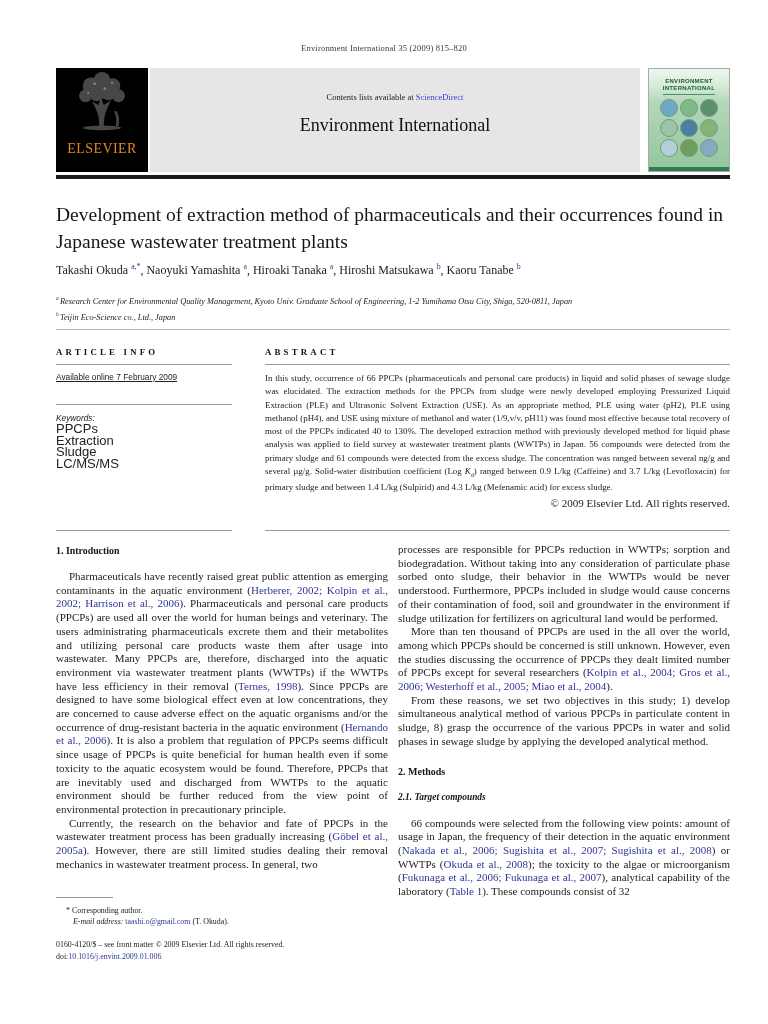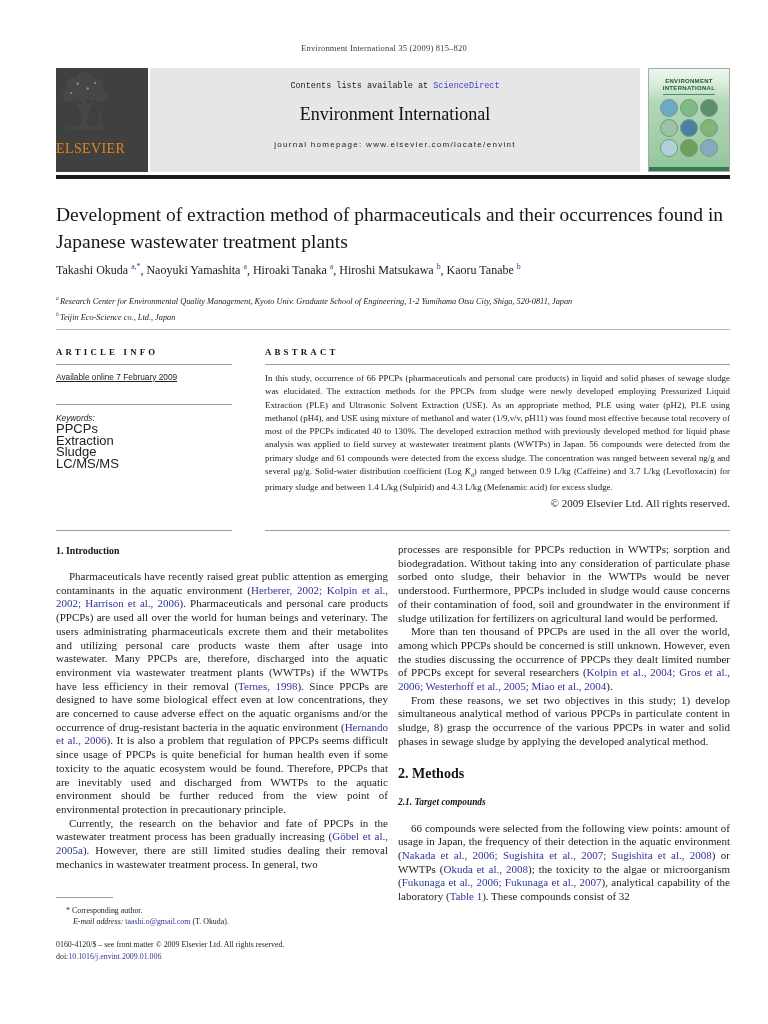--- a/index.html
+++ b/index.html
@@ -4,25 +4,25 @@
 <style>
   html,body { margin:0; padding:0; background:#fff; }
   .page { position:relative; width:768px; height:1024px; background:#ffffff;
           font-family:"Liberation Serif", serif; color:#1a1a1a; overflow:hidden; }
   .page * { box-sizing:border-box; }
 
   
   .journal-ref { position:absolute; top:43px; left:0; width:768px; text-align:center;
                  font-size:8.5px; color:#3a3a3a; letter-spacing:0.2px; }
   .banner { position:absolute; top:68px; left:56px; width:674px; height:104px; }
-  .logo-box { position:absolute; left:0; top:0; width:92px; height:104px; background:#404040; text-align:left; }
+  .logo-box { position:absolute; left:0; top:0; width:92px; height:104px; background:#000000; text-align:center; }
   .logo-box svg { margin-top:3px; }
   .elsevier-word { font-size:14px; color:#e2871f; letter-spacing:0.4px; margin-top:0; }
   .gray-box { position:absolute; left:94px; top:0; width:490px; height:104px; background:#e6e6e6; text-align:center; }
-  .contents-line { font-family:Liberation Mono, monospace; font-size:8.5px; color:#222; margin-top:13px; }
+  .contents-line { font-family:Liberation Serif, serif; font-size:8.5px; color:#222; margin-top:24px; }
   .sd-link { color:#3b3bd1; text-decoration:none; cursor:pointer; }
   .jname { font-size:18px; color:#111; margin-top:13px; }
   .homepage { font-family:"Liberation Sans", sans-serif; font-size:8px; letter-spacing:1.3px; color:#222; margin-top:15px; }
   .cover-box { position:absolute; left:592px; top:0; width:82px; height:104px;
                background:linear-gradient(180deg,#eef6ef 0%,#d7ebd9 16%,#b3d8b8 32%,#93c59c 100%);
                border:1px solid #a9a9a9; overflow:hidden; }
   .cover-title { font-family:"Liberation Sans", sans-serif; font-weight:bold; font-size:6px; line-height:7px;
                  color:#1d5c33; text-align:center; margin:9px 8px 0; letter-spacing:0.3px; }
   .cover-sub { height:1px; background:#4c8f60; margin:2px 14px 0; }
   .cover-grid { display:flex; flex-wrap:wrap; justify-content:center; gap:2px; padding:4px 7px 0; }
@@ -56,21 +56,21 @@
   .abs-copy { text-align:right; font-size:11px; margin-top:3px; color:#1c1c1c; }
   .rule-info-bottom { position:absolute; top:530px; left:56px; width:176px; height:1px; background:#9c9c9c; }
   .rule-abs-bottom  { position:absolute; top:530px; left:265px; width:465px; height:1px; background:#9c9c9c; }
 
   
   .col-left  { position:absolute; top:543px; left:56px;  width:332px; }
   .col-right { position:absolute; top:543px; left:398px; width:332px; }
   .body-p { font-size:11px; line-height:13.7px; text-align:justify; margin:0; color:#1c1c1c; }
   .indent { text-indent:13px; }
   h2.sec { font-size:9.9px; margin:2px 0 14px; color:#141414; }
-  h2.sec2 { font-size:14px; margin:17px 0 15px; color:#141414; }
+  h2.sec2 { font-size:10px; margin:17px 0 15px; color:#141414; }
   h3.subsec { font-size:9.4px; font-style:italic; font-weight:bold; margin:0 0 15px; color:#141414; }
 
   
   .footnote { position:absolute; top:897px; left:56px; width:332px; font-size:7.9px; line-height:11px; color:#222; }
   .fn-rule { width:57px; height:1px; background:#999; margin-bottom:7px; }
   .fn-corr { padding-left:10px; }
   .fn-mail { padding-left:17px; }
   .footer { position:absolute; top:939px; left:56px; width:340px; font-size:7.9px; line-height:11.5px; color:#222; }
 
   .link { color:#2f3699; text-decoration:none; cursor:pointer; }
@@ -108,21 +108,20 @@
         </g>
       </svg>
       <div class="elsevier-word">ELSEVIER</div>
     </div>
 
     <div class="gray-box">
       <div class="contents-line">
         <span>Contents lists available at </span><a class="sd-link">ScienceDirect</a>
       </div>
       <div class="jname">Environment International</div>
-      <div class="homepage">journal homepage: www.elsevier.com/locate/envint</div>
     </div>
 
     <div class="cover-box">
       <div class="cover-title">ENVIRONMENT INTERNATIONAL</div>
       <div class="cover-sub"></div>
       <div class="cover-grid">
         <div class="cover-dot"></div>
         <div class="cover-dot"></div>
         <div class="cover-dot"></div>
         <div class="cover-dot"></div>

